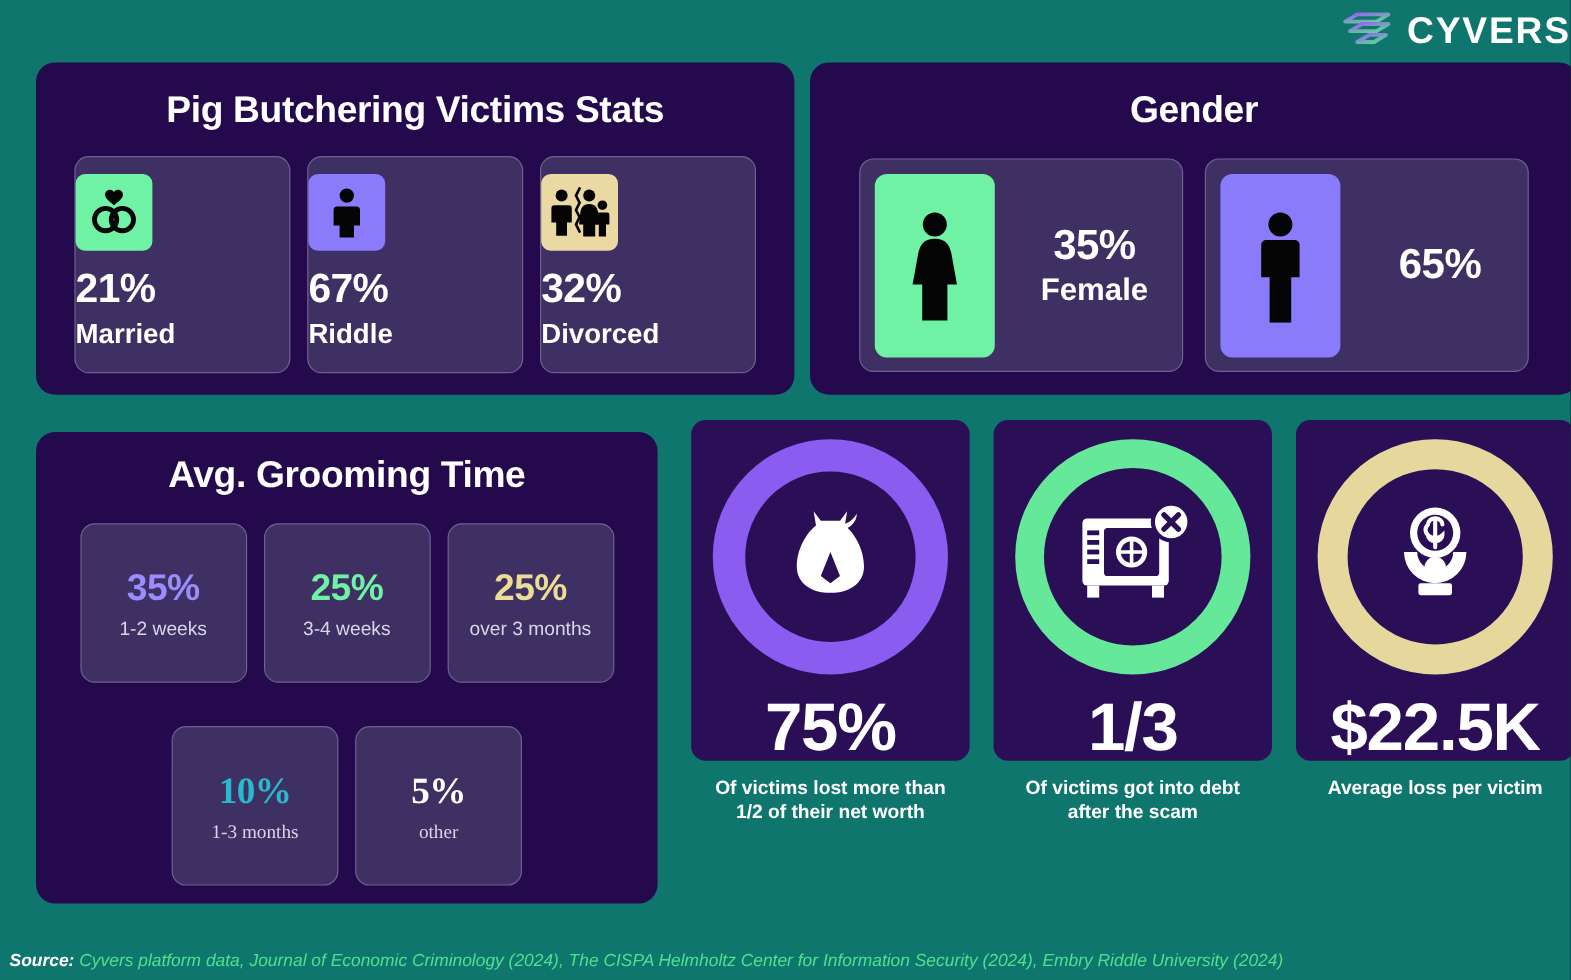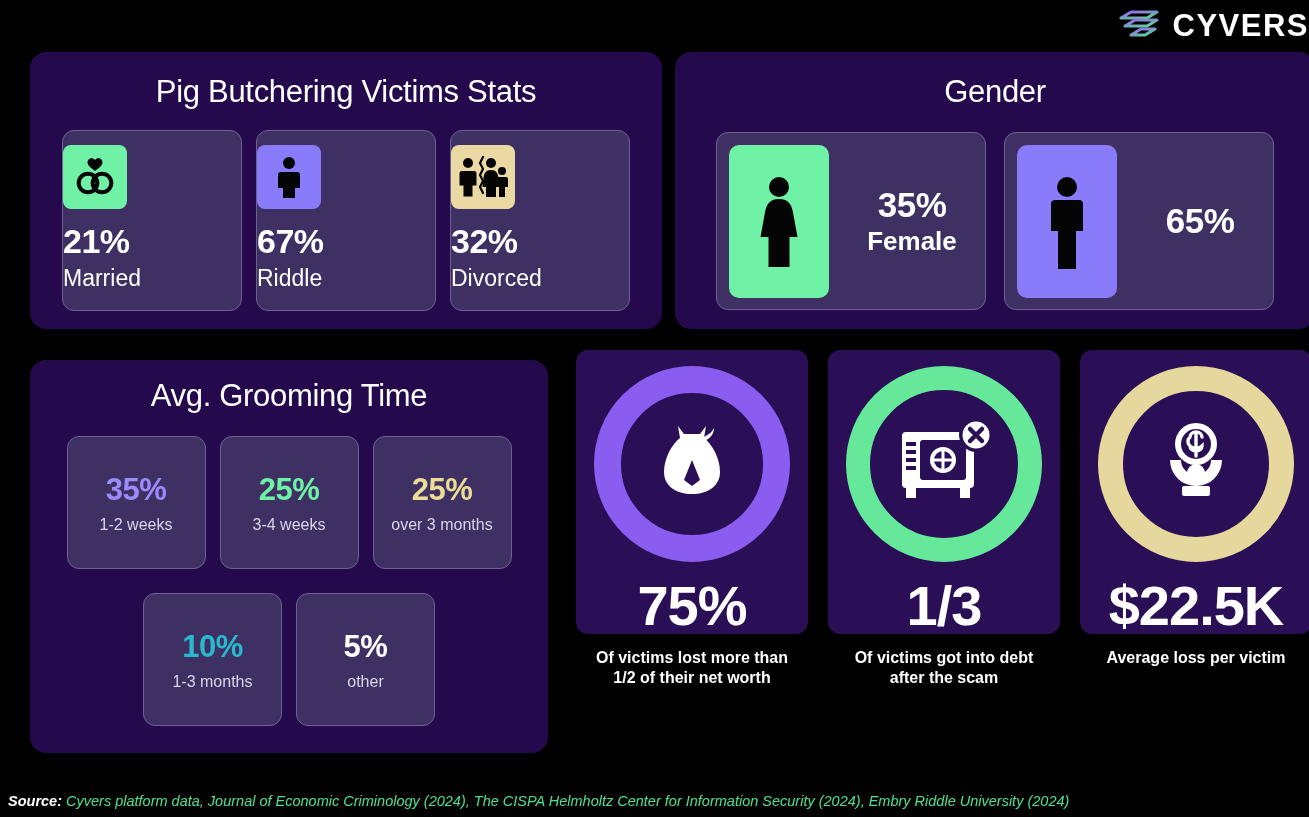--- a/index.html
+++ b/index.html
@@ -2,21 +2,21 @@
 <html><head>
 <meta charset="utf-8">
 <style>
   * { box-sizing: border-box; margin: 0; padding: 0; }
   html, body {
     width: 1309px; height: 817px;
     background: #100629;
     font-family: "Liberation Sans", sans-serif;
     overflow: hidden;
   }
-  .page { position: relative; width: 1309px; height: 817px; background: #000000; }
+  .page { position: relative; width: 1309px; height: 817px; background: #0f766e; }
 
   
   .brand {
     position: absolute; top: 8px; right: 0px;
     display: flex; align-items: center; gap: 12px;
   }
   .brand-mark { width: 44px; height: 34px; display: block; }
   .brand-name {
     color: #ffffff; font-size: 31px; font-weight: 700;
     letter-spacing: 1.5px;
@@ -24,21 +24,21 @@
 
   
   .panel {
     position: absolute;
     background: #240a4d;
     border-radius: 16px;
   }
   .panel-title {
     color: #ffffff;
     font-size: 31px;
-    font-weight: 400;
+    font-weight: 700;
     text-align: center;
     letter-spacing: -0.3px;
   }
 
   
   #panel-stats { left: 30px; top: 52px; width: 632px; height: 277px; }
   #panel-stats .panel-title { margin-top: 22px; }
   .stats-row {
     display: flex; gap: 14px; justify-content: center;
     margin-top: 20px; padding: 0 20px;
@@ -57,21 +57,21 @@
     display: flex; align-items: center; justify-content: center;
   }
   .tile-green { background: #6ff2a5; }
   .tile-purple { background: #8a7bfa; }
   .tile-gold  { background: #ead9a3; }
   .stat-pct {
     color: #ffffff; font-size: 34px; font-weight: 700;
     margin-top: 13px; letter-spacing: -0.5px;
   }
   .stat-label {
-    color: #ffffff; font-size: 23px; font-weight: 400;
+    color: #ffffff; font-size: 23px; font-weight: 700;
     margin-top: 4px;
   }
 
   
   #panel-gender { left: 675px; top: 52px; width: 640px; height: 277px; }
   #panel-gender .panel-title { margin-top: 22px; }
   .gender-row { display: flex; gap: 18px; justify-content: center; margin-top: 22px; }
   .gender-card {
     width: 270px; height: 178px;
     background: #3f3063;
@@ -88,21 +88,21 @@
   }
   .gender-text { text-align: center; flex: 1; }
   .gender-pct { color: #ffffff; font-size: 35px; font-weight: 700; letter-spacing:-0.5px; }
   .gender-label { color: #ffffff; font-size: 26px; font-weight: 700; margin-top: 1px; }
 
   
   #panel-grooming { left: 30px; top: 360px; width: 518px; height: 393px; }
   #panel-grooming .panel-title { margin-top: 18px; }
   .groom-row { display: flex; gap: 14px; justify-content: center; }
   .groom-row-1 { margin-top: 22px; }
-  .groom-row-2 { margin-top: 24px; }
+  .groom-row-2 { margin-top: 36px; font-family: Liberation Serif, serif; }
   .groom-card {
     width: 139px; height: 133px;
     background: #3f3063;
     border: 1px solid #6e6192;
     border-radius: 12px;
     display: flex; flex-direction: column;
     align-items: center; justify-content: center;
   }
   .groom-pct { font-size: 31px; font-weight: 700; letter-spacing: -0.5px; }
   .groom-label { color: #d9d5e8; font-size: 16px; font-weight: 400; margin-top: 8px; }

